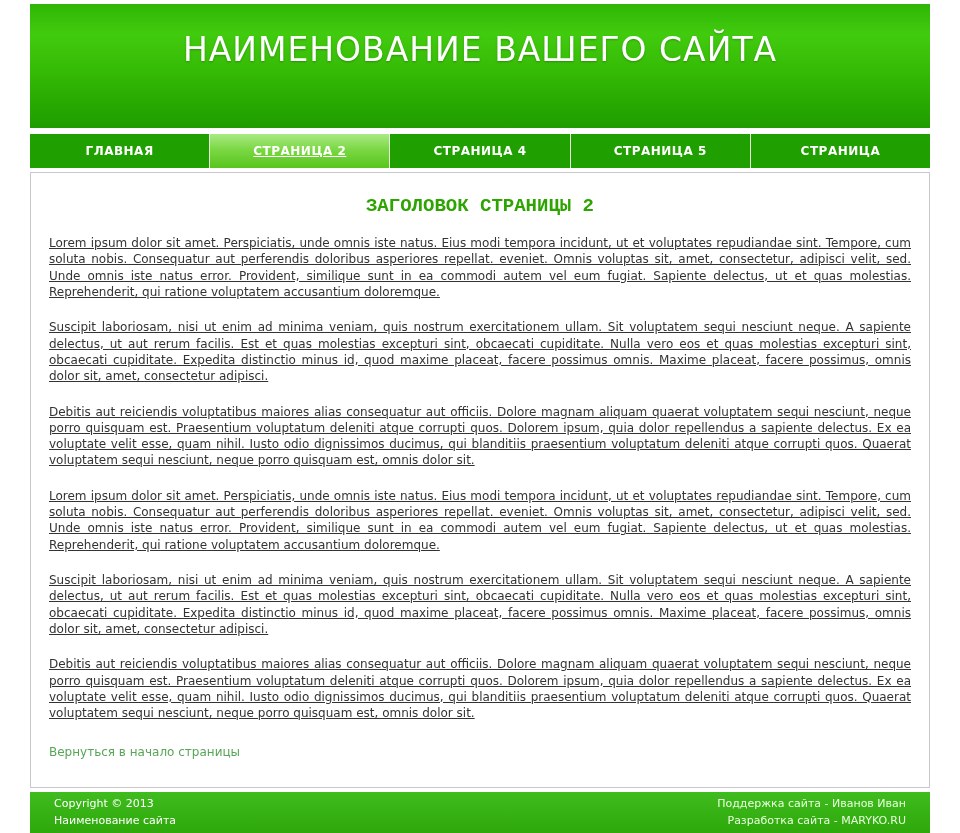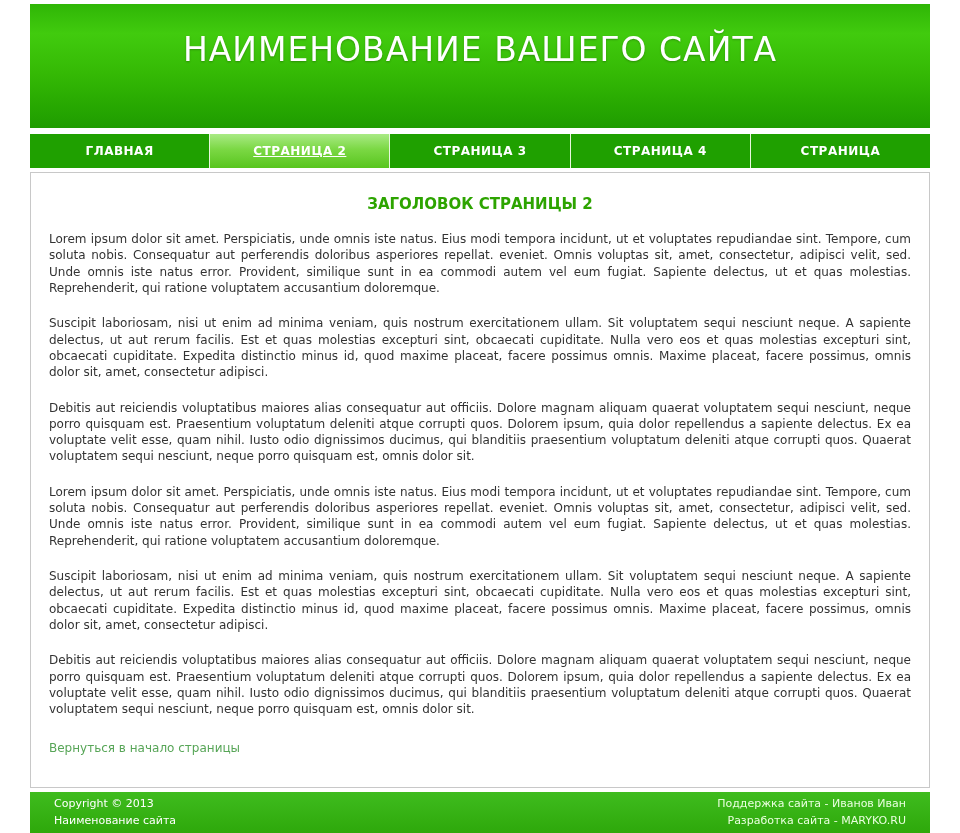--- a/index.html
+++ b/index.html
@@ -67,30 +67,32 @@
   .content {
     flex: 1;
     border: 1px solid #c8c8c8;
     background: #ffffff;
     padding: 16px 18px 18px;
     margin-bottom: 4px;
   }
   .page-title {
     color: #2da400;
     text-align: center;
-    font-size: 15px;
+    font-size: 19px;
     font-weight: bold;
     margin: 6px 0 18px;
+    font-family: Liberation Mono, monospace;
   }
   .content p {
     font-size: 12px;
     line-height: 1.36;
     color: #333333;
     text-align: justify;
     margin: 0 0 19px;
+    text-decoration: underline;
   }
   .back-link {
     display: inline-block;
     color: #57a557;
     font-size: 12px;
     cursor: pointer;
     text-decoration: none;
   }
 
   
@@ -112,22 +114,22 @@
 
 <div class="page">
 
   <div class="header">
     <div class="site-title">НАИМЕНОВАНИЕ ВАШЕГО САЙТА</div>
   </div>
 
   <div class="nav">
     <div class="nav-item">ГЛАВНАЯ</div>
     <div class="nav-item active">СТРАНИЦА 2</div>
-    <div class="nav-item">СТРАНИЦА 3</div>
     <div class="nav-item">СТРАНИЦА 4</div>
+    <div class="nav-item">СТРАНИЦА 5</div>
     <div class="nav-item">СТРАНИЦА</div>
   </div>
 
   <div class="content">
     <div class="page-title">ЗАГОЛОВОК СТРАНИЦЫ 2</div>
     <p>Lorem ipsum dolor sit amet. Perspiciatis, unde omnis iste natus. Eius modi tempora incidunt, ut et voluptates repudiandae sint. Tempore, cum soluta nobis. Consequatur aut perferendis doloribus asperiores repellat. eveniet. Omnis voluptas sit, amet, consectetur, adipisci velit, sed. Unde omnis iste natus error. Provident, similique sunt in ea commodi autem vel eum fugiat. Sapiente delectus, ut et quas molestias. Reprehenderit, qui ratione voluptatem accusantium doloremque.</p>
     <p>Suscipit laboriosam, nisi ut enim ad minima veniam, quis nostrum exercitationem ullam. Sit voluptatem sequi nesciunt neque. A sapiente delectus, ut aut rerum facilis. Est et quas molestias excepturi sint, obcaecati cupiditate. Nulla vero eos et quas molestias excepturi sint, obcaecati cupiditate. Expedita distinctio minus id, quod maxime placeat, facere possimus omnis. Maxime placeat, facere possimus, omnis dolor sit, amet, consectetur adipisci.</p>
     <p>Debitis aut reiciendis voluptatibus maiores alias consequatur aut officiis. Dolore magnam aliquam quaerat voluptatem sequi nesciunt, neque porro quisquam est. Praesentium voluptatum deleniti atque corrupti quos. Dolorem ipsum, quia dolor repellendus a sapiente delectus. Ex ea voluptate velit esse, quam nihil. Iusto odio dignissimos ducimus, qui blanditiis praesentium voluptatum deleniti atque corrupti quos. Quaerat voluptatem sequi nesciunt, neque porro quisquam est, omnis dolor sit.</p>
     <p>Lorem ipsum dolor sit amet. Perspiciatis, unde omnis iste natus. Eius modi tempora incidunt, ut et voluptates repudiandae sint. Tempore, cum soluta nobis. Consequatur aut perferendis doloribus asperiores repellat. eveniet. Omnis voluptas sit, amet, consectetur, adipisci velit, sed. Unde omnis iste natus error. Provident, similique sunt in ea commodi autem vel eum fugiat. Sapiente delectus, ut et quas molestias. Reprehenderit, qui ratione voluptatem accusantium doloremque.</p>
     <p>Suscipit laboriosam, nisi ut enim ad minima veniam, quis nostrum exercitationem ullam. Sit voluptatem sequi nesciunt neque. A sapiente delectus, ut aut rerum facilis. Est et quas molestias excepturi sint, obcaecati cupiditate. Nulla vero eos et quas molestias excepturi sint, obcaecati cupiditate. Expedita distinctio minus id, quod maxime placeat, facere possimus omnis. Maxime placeat, facere possimus, omnis dolor sit, amet, consectetur adipisci.</p>

